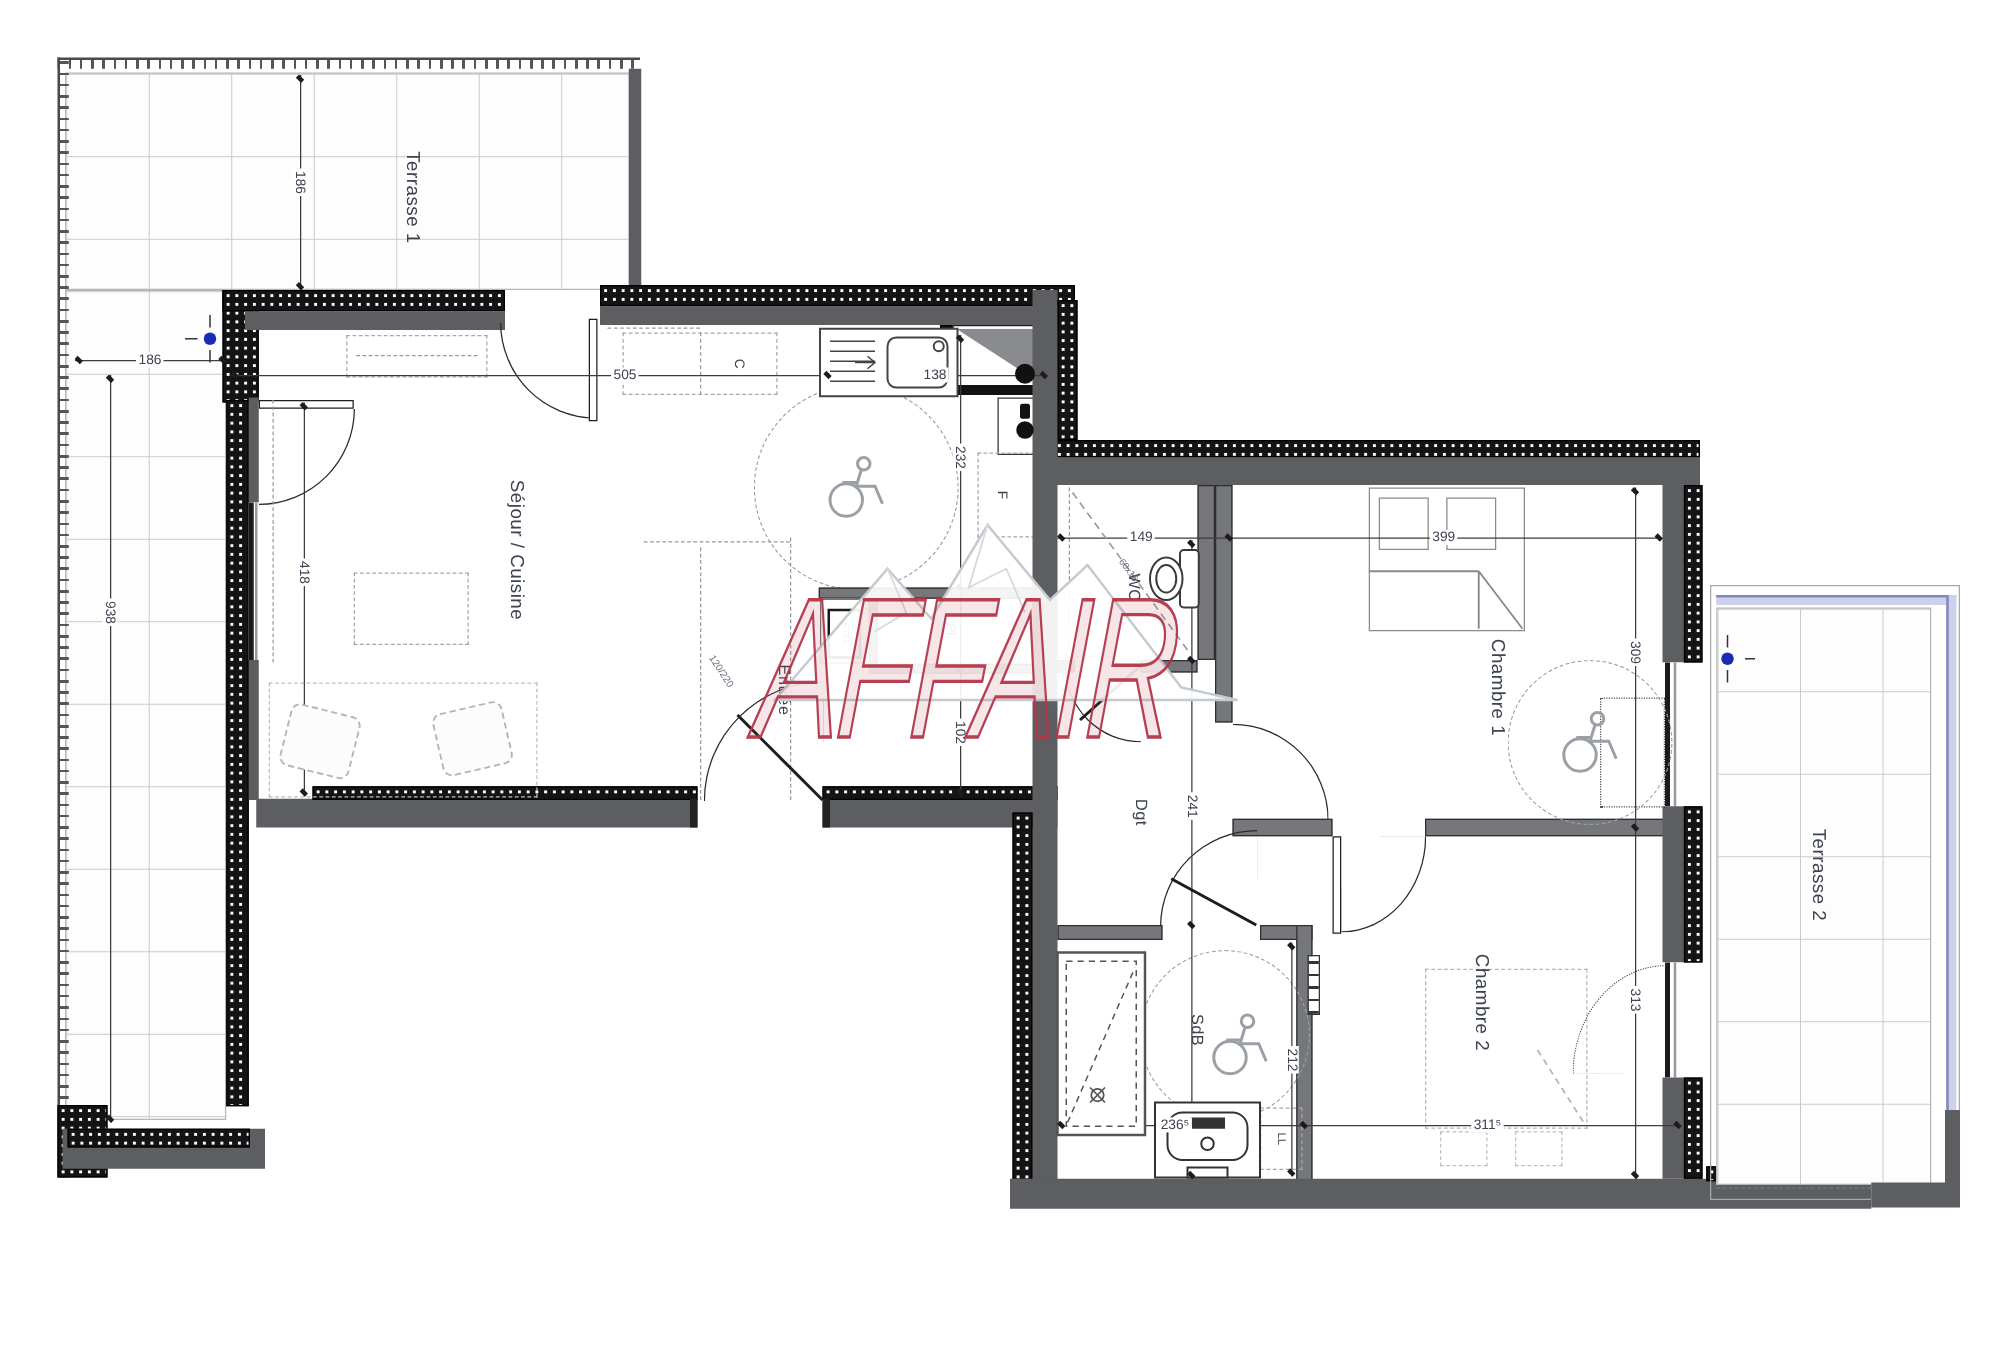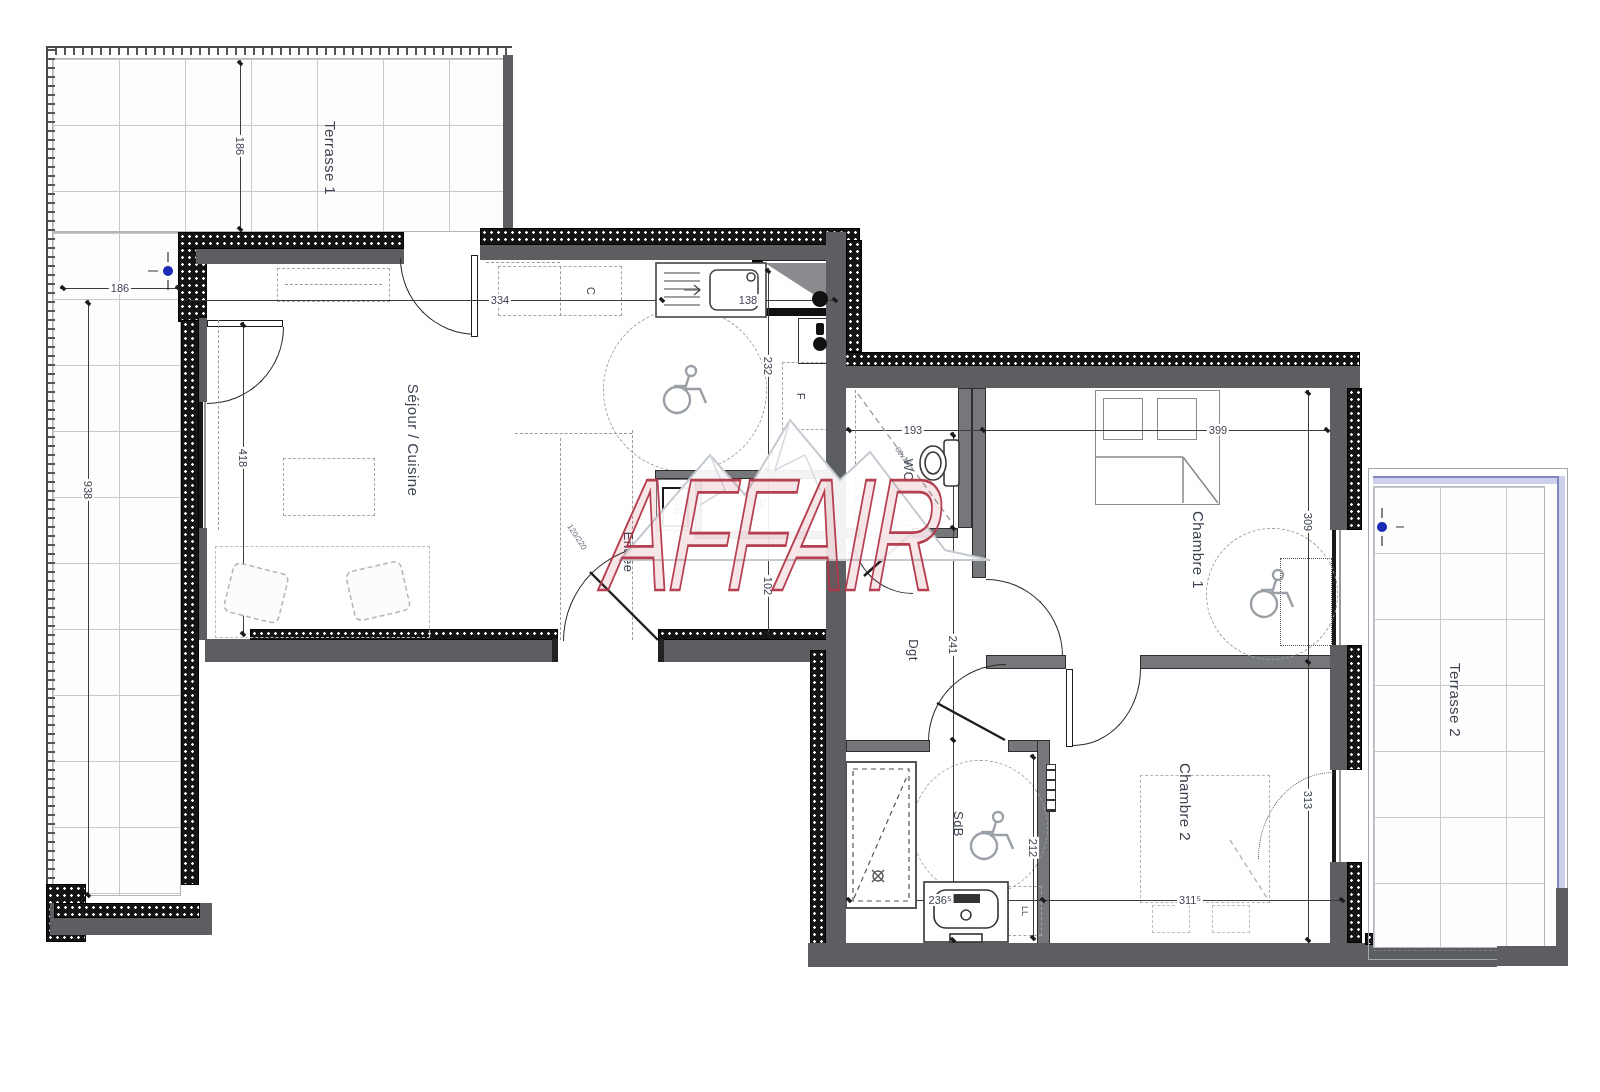--- a/index.html
+++ b/index.html
@@ -208,42 +208,42 @@
 
   <div class="vln" style="left:88px;top:300px;height:598px;"></div>
   <div class="tk" style="left:88px;top:303px;"></div>
     <div class="tk" style="left:88px;top:895px;"></div>
   <div class="lbl dim rot" style="left:88px;top:490px;">938</div>
 
   <div class="hln" style="left:185px;top:300px;width:653px;"></div>
   <div class="tk" style="left:188px;top:300px;"></div>
     <div class="tk" style="left:662px;top:300px;"></div>
     <div class="tk" style="left:835px;top:300px;"></div>
-  <div class="lbl dim" style="left:500px;top:300px;">334</div>
+  <div class="lbl dim" style="left:500px;top:300px;">505</div>
   <div class="lbl dim" style="left:748px;top:300px;">138</div>
 
   <div class="vln" style="left:768px;top:268px;height:369px;"></div>
   <div class="tk" style="left:768px;top:271px;"></div>
     <div class="tk" style="left:768px;top:470px;"></div>
   <div class="tk" style="left:768px;top:537px;"></div>
     <div class="tk" style="left:768px;top:634px;"></div>
   <div class="lbl dim rot" style="left:768px;top:366px;">232</div>
   <div class="lbl dim rot" style="left:768px;top:586px;">102</div>
 
   <div class="vln" style="left:243px;top:322px;height:315px;"></div>
   <div class="tk" style="left:243px;top:325px;"></div>
     <div class="tk" style="left:243px;top:634px;"></div>
   <div class="lbl dim rot" style="left:243px;top:458px;">418</div>
 
   <div class="hln" style="left:846px;top:430px;width:484px;"></div>
   <div class="tk" style="left:849px;top:430px;"></div>
     <div class="tk" style="left:983px;top:430px;"></div>
     <div class="tk" style="left:1327px;top:430px;"></div>
-  <div class="lbl dim" style="left:913px;top:430px;">193</div>
-  <div class="lbl dim" style="left:1218px;top:430px;">399</div>
+  <div class="lbl dim" style="left:913px;top:430px;">149</div>
+  <div class="lbl dim" style="left:1155px;top:430px;">399</div>
 
   <div class="vln" style="left:1308px;top:390px;height:553px;"></div>
   <div class="tk" style="left:1308px;top:393px;"></div>
     <div class="tk" style="left:1308px;top:662px;"></div>
     <div class="tk" style="left:1308px;top:940px;"></div>
   <div class="lbl dim rot" style="left:1308px;top:522px;">309</div>
   <div class="lbl dim rot" style="left:1308px;top:800px;">313</div>
 
   <div class="vln" style="left:953px;top:432px;height:511px;"></div>
   <div class="tk" style="left:953px;top:435px;"></div>

